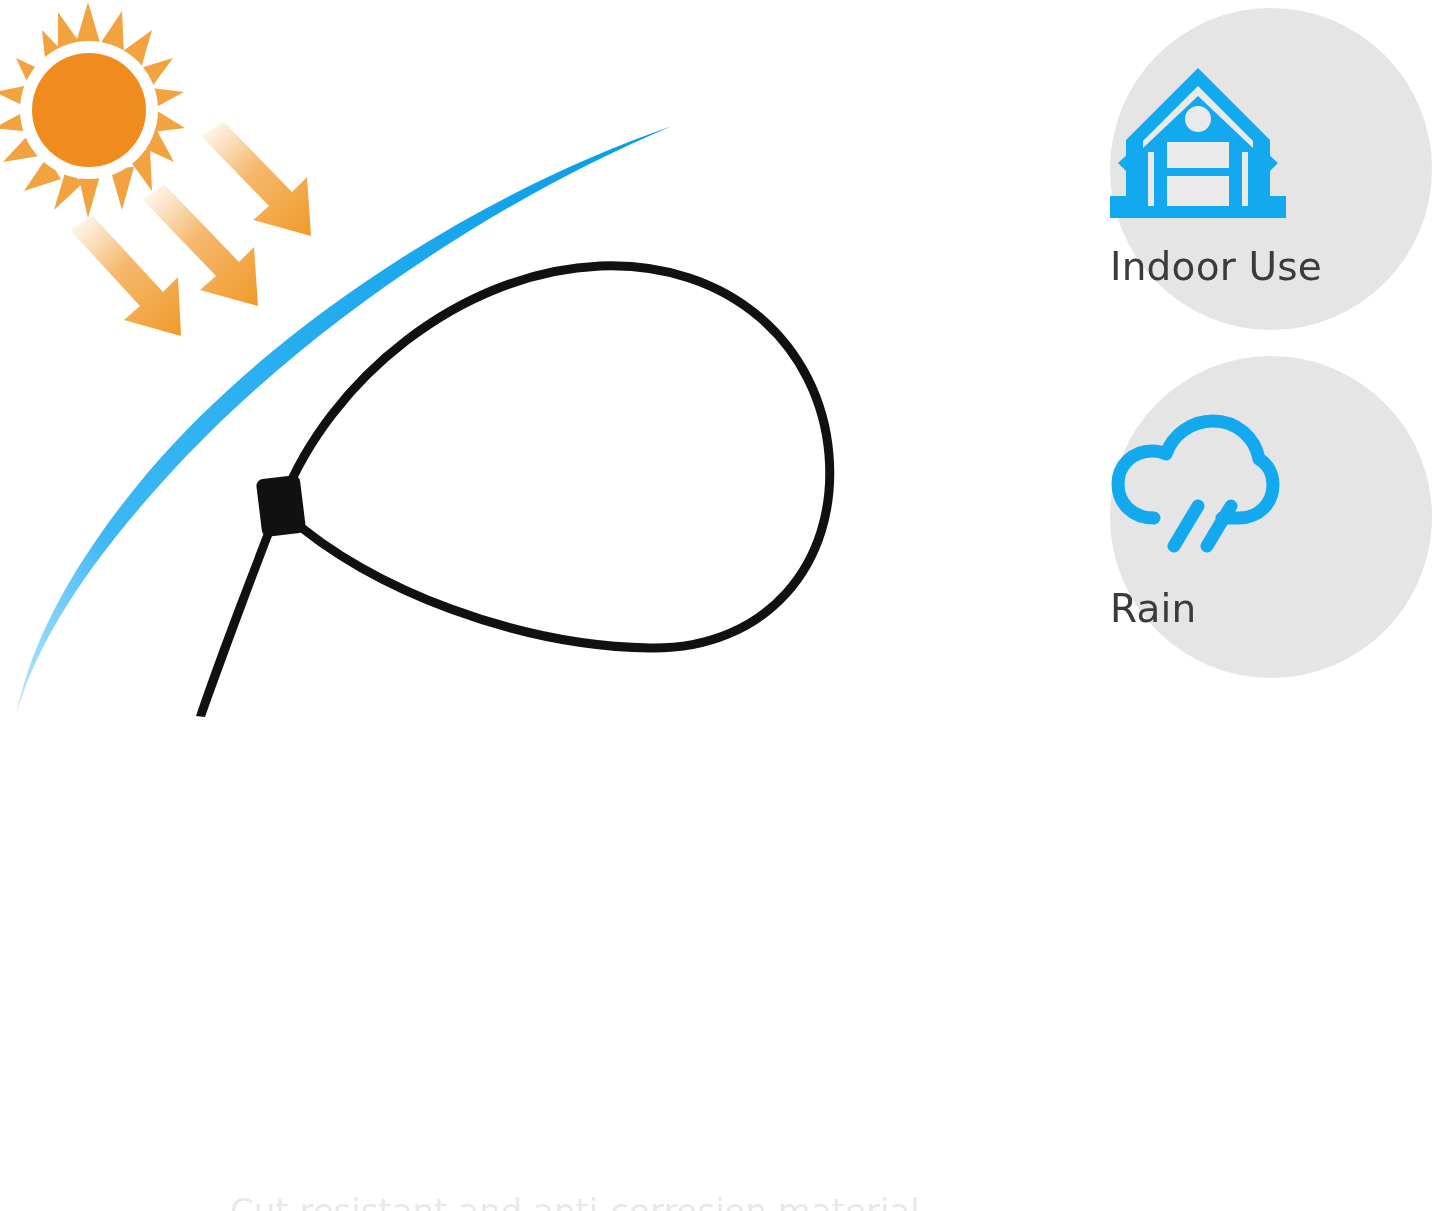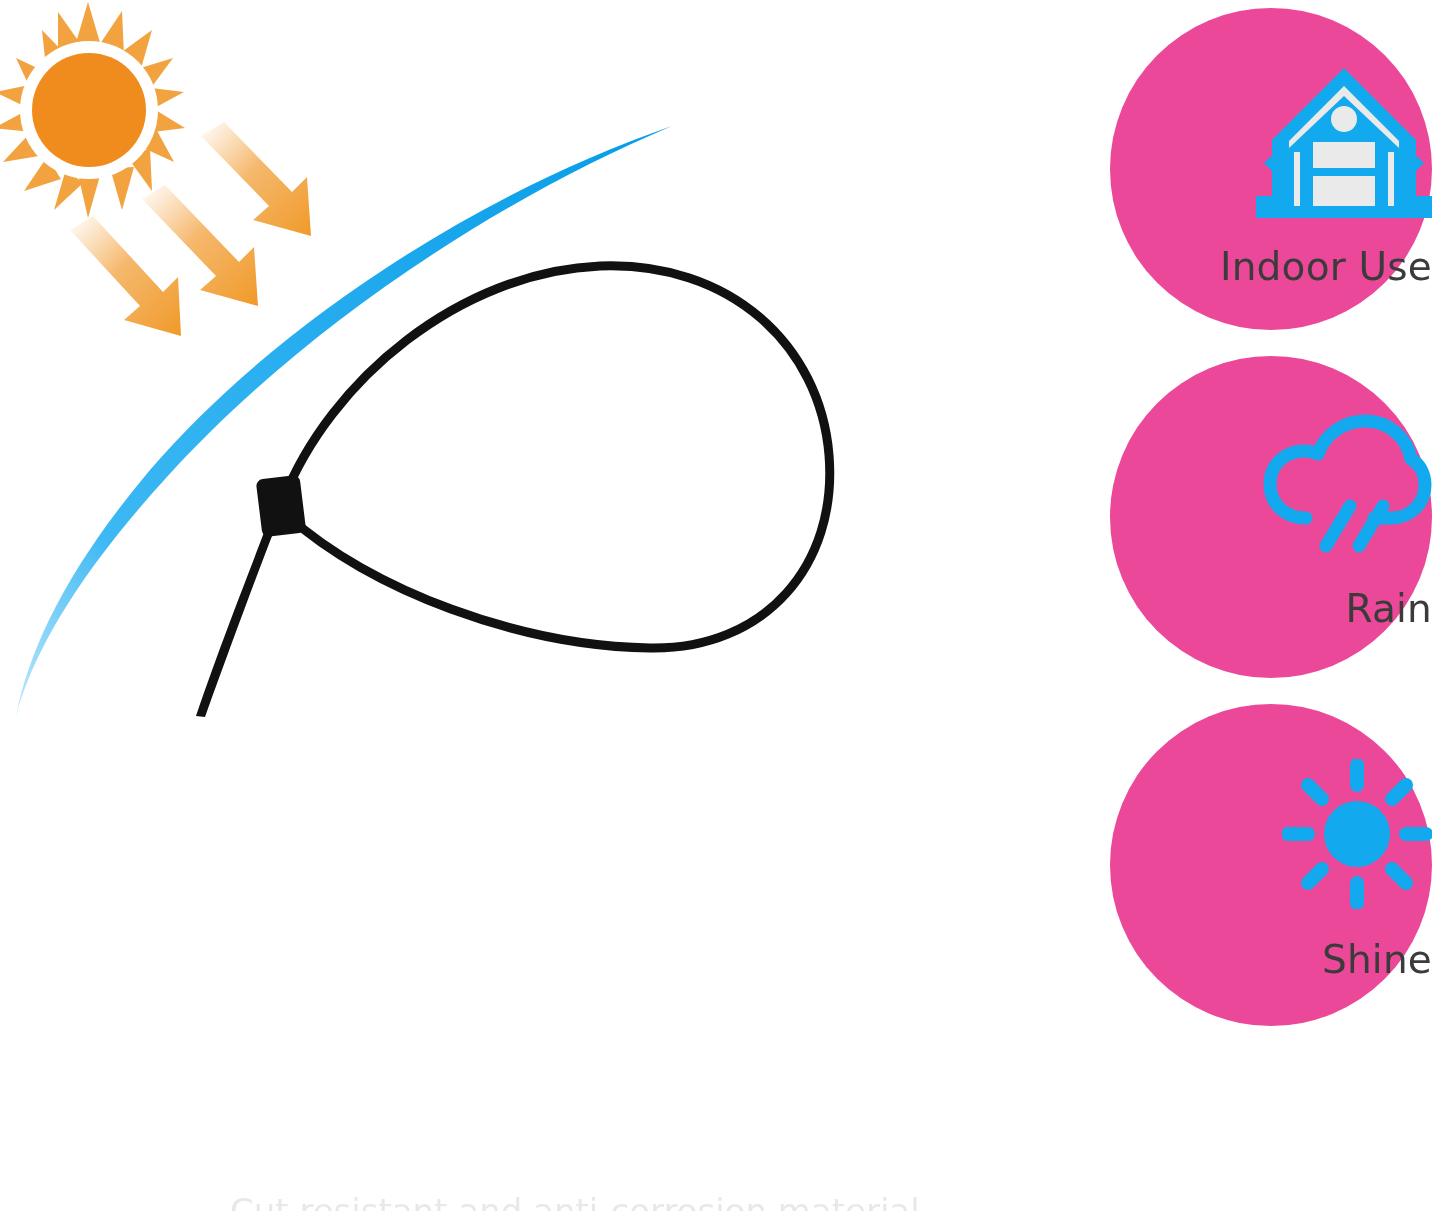--- a/index.html
+++ b/index.html
@@ -34,25 +34,25 @@
     position: absolute;
     left: 1110px;
     top: 8px;
     width: 322px;
   }
   .badge {
     position: relative;
     width: 322px;
     height: 322px;
     border-radius: 50%;
-    background: #ec4899;
+    background: #e5e5e5;
     margin-bottom: 26px;
     display: flex;
     flex-direction: column;
-    align-items: flex-end;
+    align-items: flex-start;
     justify-content: center;
     box-sizing: border-box;
   }
   .badge-icon {
     display: block;
     line-height: 0;
   }
   .badge-label {
     font-family: "DejaVu Sans", sans-serif;
     font-size: 39px;
@@ -244,38 +244,20 @@
                    C 163 89, 149 104, 129 104
                    L 112 104" fill="none" stroke="#12a9ef" stroke-width="13" stroke-linecap="round" stroke-linejoin="round"></path>
 
           <line x1="88" y1="92" x2="64" y2="132" stroke="#12a9ef" stroke-width="13" stroke-linecap="round"></line>
           <line x1="121" y1="92" x2="97" y2="132" stroke="#12a9ef" stroke-width="13" stroke-linecap="round"></line>
         </svg>
       </span>
       <div class="badge-label">Rain</div>
     </div>
 
-    <div class="badge" id="badge-shine">
-      <span class="badge-icon">
-        <svg width="150" height="150" viewBox="0 0 150 150" xmlns="http://www.w3.org/2000/svg">
-          <circle cx="75" cy="75" r="33" fill="#12a9ef"></circle>
-          <g stroke="#12a9ef" stroke-width="14" stroke-linecap="round">
-            <line x1="75" y1="6" x2="75" y2="26"></line>
-            <line x1="75" y1="124" x2="75" y2="144"></line>
-            <line x1="6" y1="75" x2="26" y2="75"></line>
-            <line x1="124" y1="75" x2="144" y2="75"></line>
-            <line x1="26" y1="26" x2="40" y2="40"></line>
-            <line x1="110" y1="110" x2="124" y2="124"></line>
-            <line x1="26" y1="124" x2="40" y2="110"></line>
-            <line x1="110" y1="40" x2="124" y2="26"></line>
-          </g>
-        </svg>
-      </span>
-      <div class="badge-label">Shine</div>
-    </div>
 
   </div>
 
 
   <div id="subline-clipped">
     <div class="sub-text">Cut resistant and anti-corrosion material</div>
   </div>
 
 </div>
 

